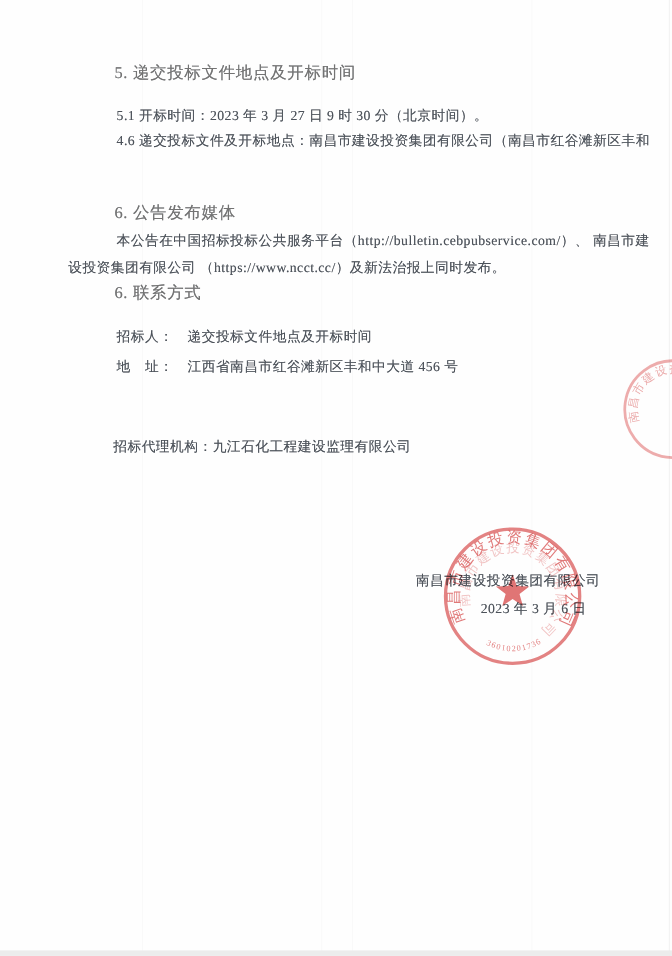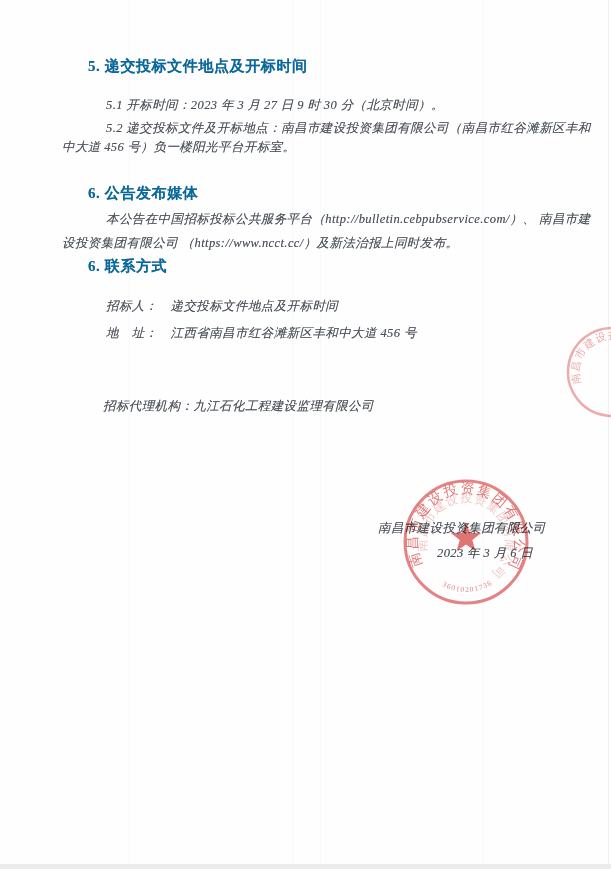--- a/index.html
+++ b/index.html
@@ -16,30 +16,30 @@
   .page-bottom-edge{position:absolute;left:0;right:0;bottom:0;height:5px;background:#ececec;}
   .page-right-edge{position:absolute;top:0;bottom:0;right:2px;width:1px;background:rgba(0,0,0,0.05);}
 
   .line{
     position:absolute;
     white-space:nowrap;
     font-size:12.5px;
     letter-spacing:0.4px;
     color:#4c525a;
     text-shadow:0 0 0.4px rgba(76,82,90,0.55);
-    font-style:italic;
   }
   .heading{
     position:absolute;
     white-space:nowrap;
     font-size:15px;
-    font-weight:700;
+    font-weight:400;
     letter-spacing:0.6px;
-    color:#0369a1;
+    color:#737373;
     text-shadow:0 0 0.4px rgba(61,67,75,0.5);
+    margin-left:16px;
   }
   .stamp{
     position:absolute;
     mix-blend-mode:multiply;
     opacity:0.92;
   }
   .stamp text{font-family:"Liberation Serif","DejaVu Serif",serif;}
 </style>
 </head>
 <body>
@@ -48,22 +48,21 @@
 
   <div class="scanline" style="left:129px"></div>
   <div class="scanline" style="left:292px"></div>
   <div class="scanline" style="left:320px"></div>
   <div class="scanline" style="left:483px"></div>
   <div class="page-right-edge"></div>
   <div class="page-bottom-edge"></div>
 
   <div class="heading" style="left:88px;top:57px">5. 递交投标文件地点及开标时间</div>
   <div class="line" style="left:106px;top:97px">5.1 开标时间：2023 年 3 月  27 日  9 时 30 分（北京时间）。</div>
-  <div class="line" style="left:106px;top:120px">5.2 递交投标文件及开标地点：南昌市建设投资集团有限公司（南昌市红谷滩新区丰和</div>
-  <div class="line" style="left:62px;top:139px">中大道 456 号）负一楼阳光平台开标室。</div>
+  <div class="line" style="left:106px;top:120px">4.6 递交投标文件及开标地点：南昌市建设投资集团有限公司（南昌市红谷滩新区丰和</div>
 
   <div class="heading" style="left:88px;top:184px">6. 公告发布媒体</div>
   <div class="line" style="left:106px;top:211px">本公告在中国招标投标公共服务平台（http://bulletin.cebpubservice.com/）、 南昌市建</div>
   <div class="line" style="left:62px;top:235px">设投资集团有限公司 （https://www.ncct.cc/）及新法治报上同时发布。</div>
 
   <div class="heading" style="left:88px;top:257px">6. 联系方式</div>
 
   <div class="line" style="left:106px;top:298px">招标人：　递交投标文件地点及开标时间</div>
   <div class="line" style="left:106px;top:325px">地　址：　江西省南昌市红谷滩新区丰和中大道 456 号</div>
 

